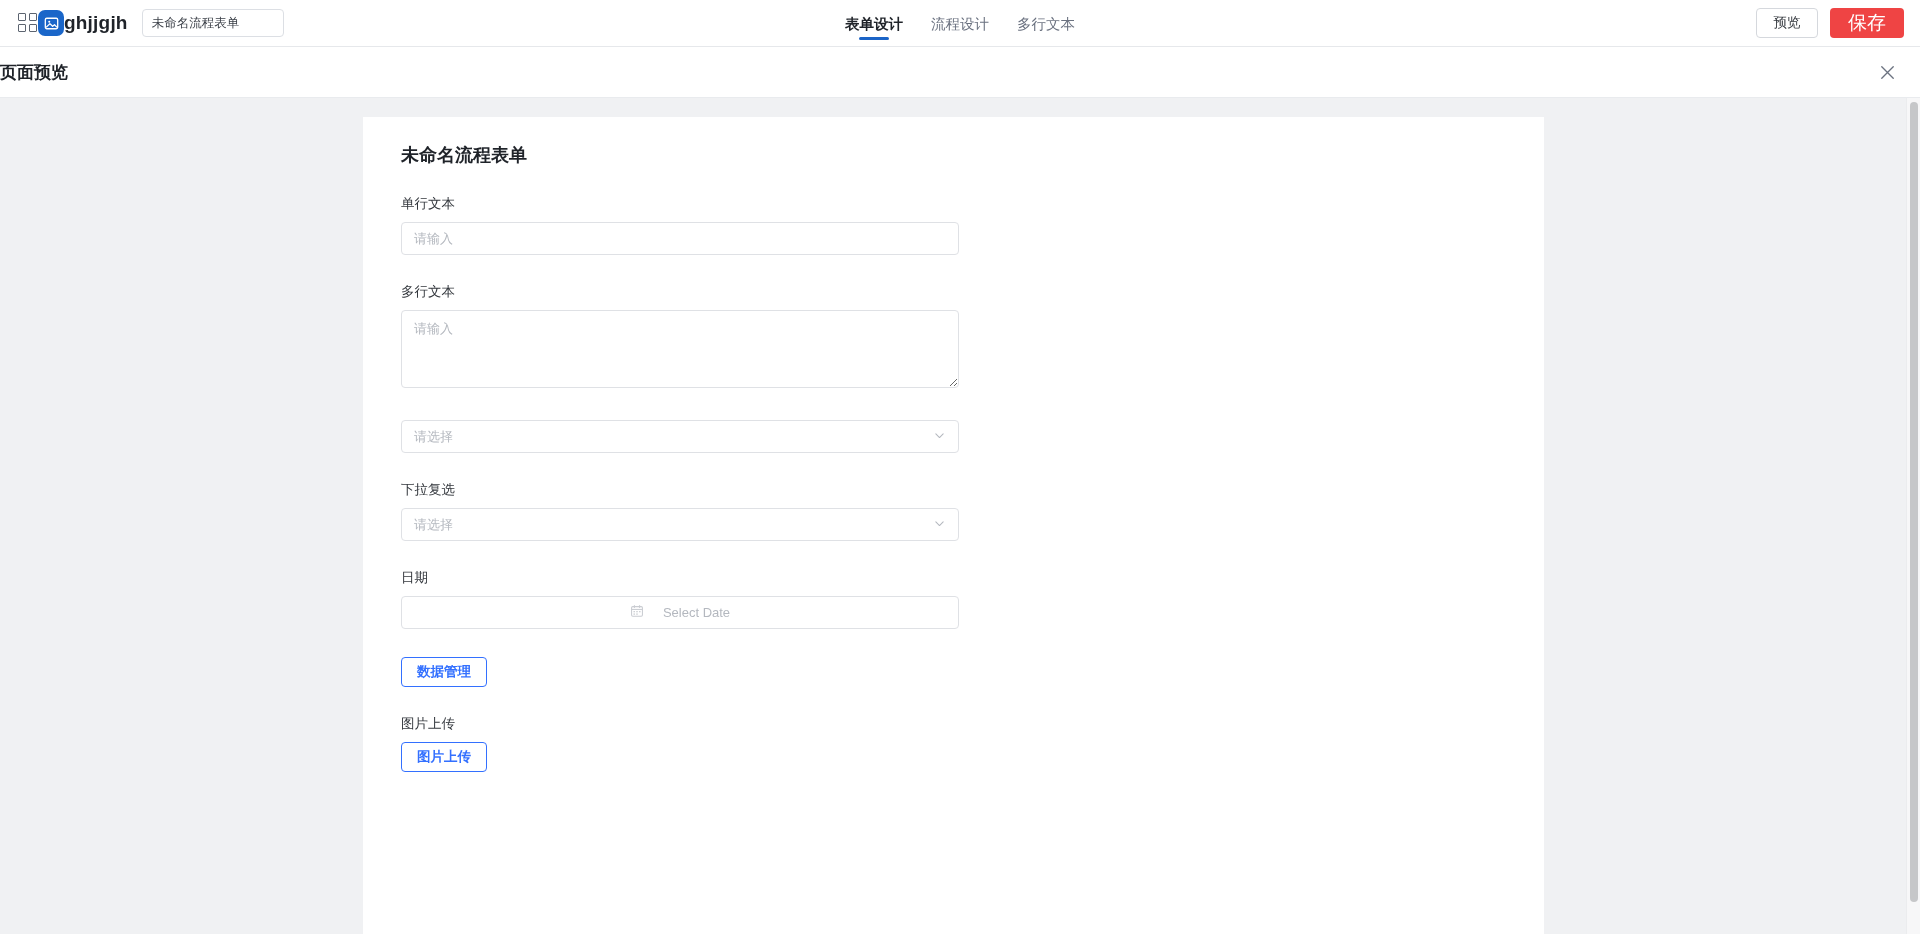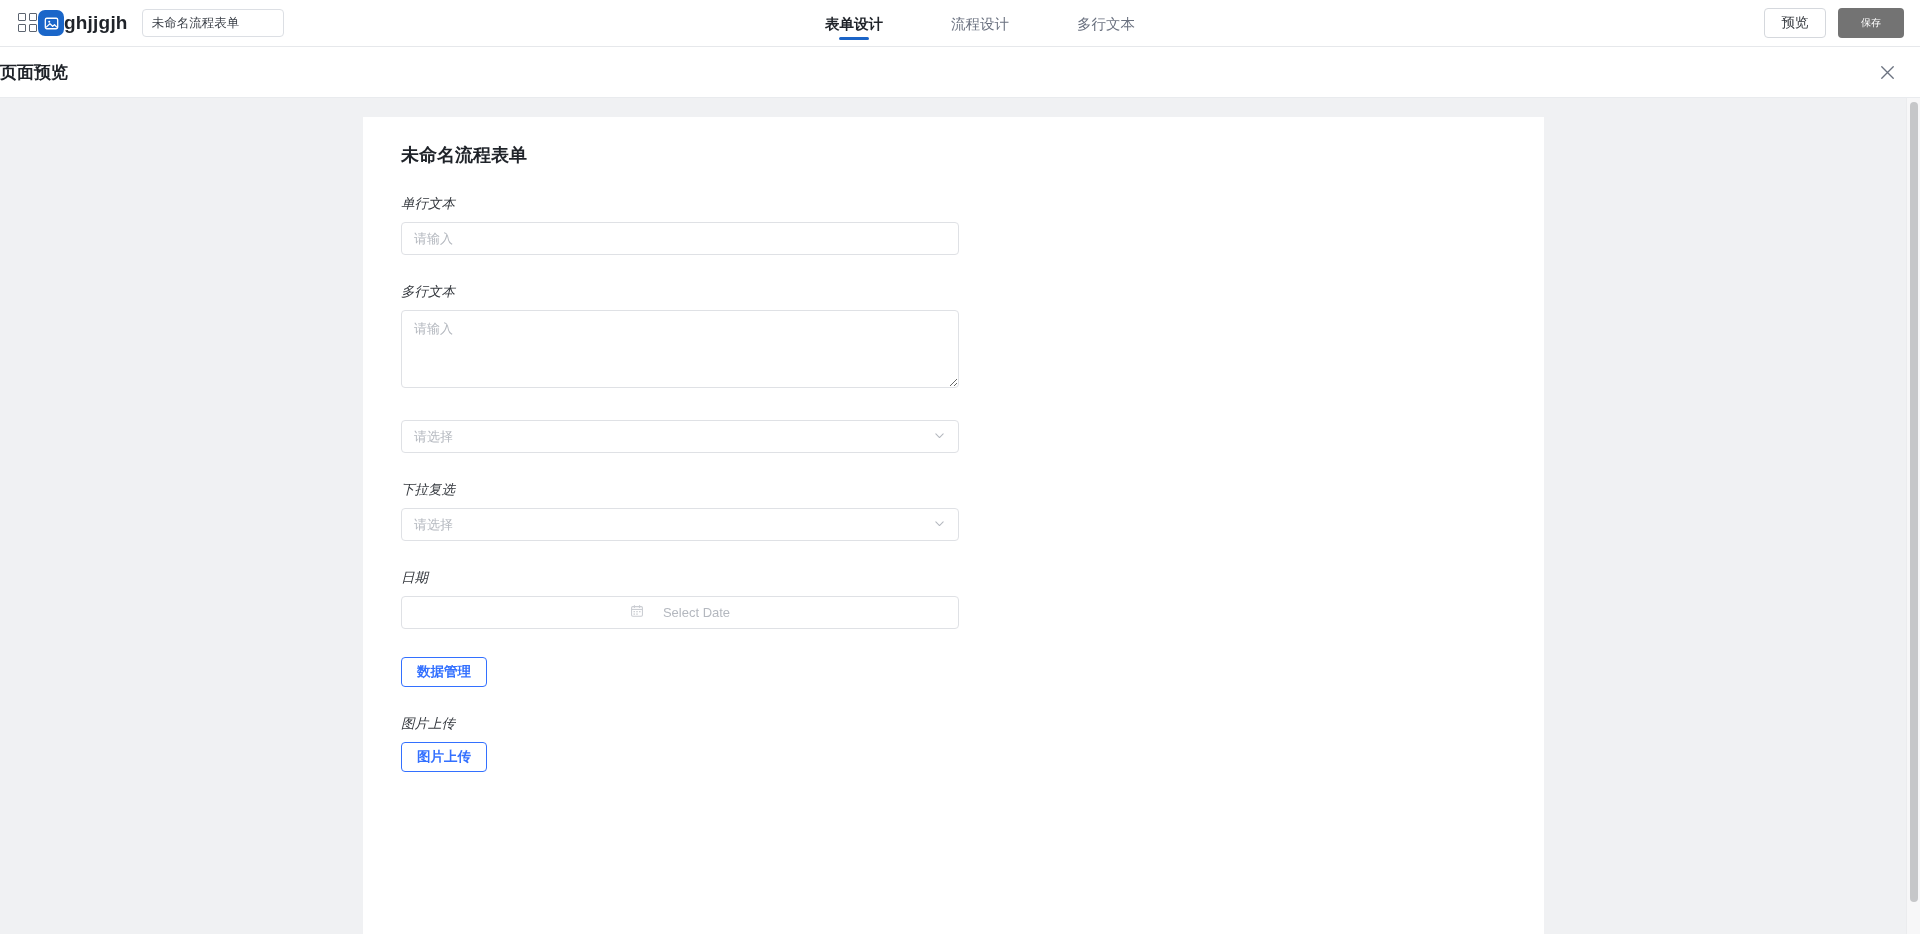--- a/index.html
+++ b/index.html
@@ -29,21 +29,21 @@
   .app-name { font-size: 19px; font-weight: 600; color: #1f2329; letter-spacing: .2px; }
   .title-input {
     margin-left: 14px; width: 142px; height: 28px;
     border: 1px solid #dcdfe4; border-radius: 4px;
     background: #ffffff; color: #3a3f47; font-size: 12.5px;
     padding: 0 9px; font-family: inherit; outline: none;
   }
 
   .appbar-tabs {
     position: absolute; left: 50%; transform: translateX(-50%);
-    display: flex; gap: 68px; height: 47px; align-items: flex-start; margin-left: 20px;
+    display: flex; gap: 28px; height: 47px; align-items: flex-start;
   }
   .tab {
     position: relative; height: 47px; display: flex; align-items: center;
     font-size: 14.5px; color: #6b7280; cursor: pointer; padding-top: 2px;
   }
   .tab.active { color: #1f2329; font-weight: 700; }
   .tab.active::after {
     content: ""; position: absolute; left: 50%; transform: translateX(-50%);
     bottom: 7px; width: 30px; height: 3px; background: #1b64c7; border-radius: 2px;
   }
@@ -51,22 +51,22 @@
   .appbar-right {
     position: absolute; right: 16px; display: flex; gap: 12px;
   }
   .btn-outline {
     height: 30px; min-width: 62px; padding: 0 16px;
     border: 1px solid #d5d8dd; border-radius: 4px; background: #fff;
     font-size: 13.5px; color: #33373d; cursor: pointer; font-family: inherit;
   }
   .btn-primary {
     height: 30px; min-width: 66px; padding: 0 18px;
-    border: none; border-radius: 4px; background: #737373;
-    font-size: 10px; color: #ffffff; cursor: pointer; font-family: inherit;
+    border: none; border-radius: 4px; background: #ef4444;
+    font-size: 19px; color: #ffffff; cursor: pointer; font-family: inherit;
   }
 
   
   .preview-header {
     position: absolute; top: 47px; left: 0;
     width: 1920px; height: 51px;
     background: #ffffff; border-bottom: 1px solid #e9ebee;
     display: flex; align-items: center;
   }
   .preview-title {
@@ -89,21 +89,21 @@
     position: absolute; top: 19px; left: 363px;
     width: 1181px; min-height: 820px;
     background: #ffffff;
     padding: 26px 38px 40px 38px;
   }
   .form-title {
     font-size: 18px; font-weight: 700; color: #1f2329; margin-bottom: 28px;
   }
   .field { margin-bottom: 28px; }
   .field-label {
-    font-size: 13.5px; color: #33373d; margin-bottom: 9px; display: block; font-style: italic;
+    font-size: 13.5px; color: #33373d; margin-bottom: 9px; display: block;
   }
   .txt-input, .select-box, .date-box {
     width: 558px; height: 33px;
     border: 1px solid #dfe1e5; border-radius: 4px;
     background: #fff; font-size: 13px; color: #1f2329;
     padding: 0 12px; font-family: inherit; outline: none;
     display: flex; align-items: center;
   }
   .txt-input::placeholder { color: #b4b8bf; }
   .txt-area {

